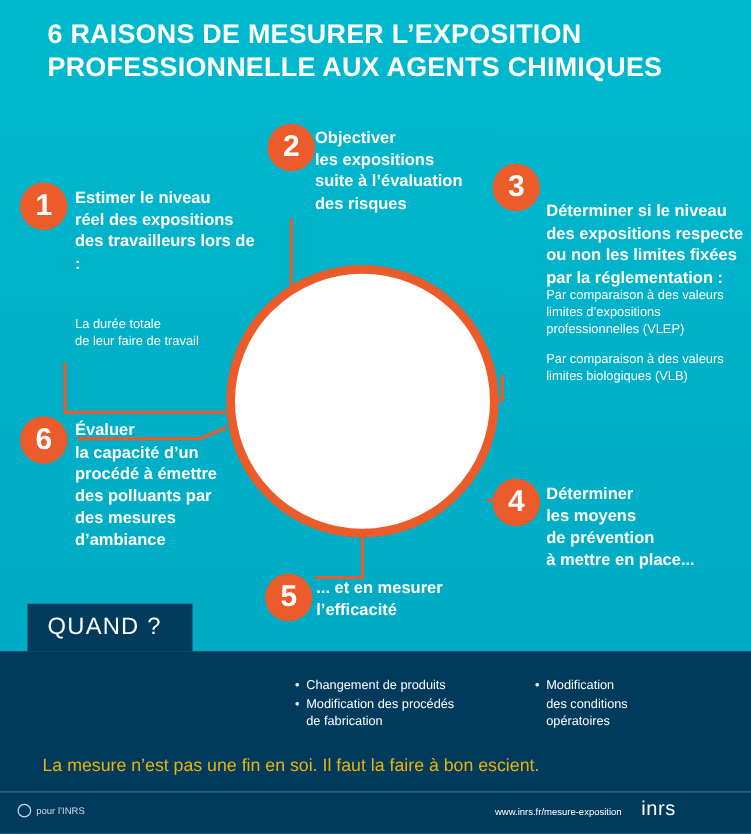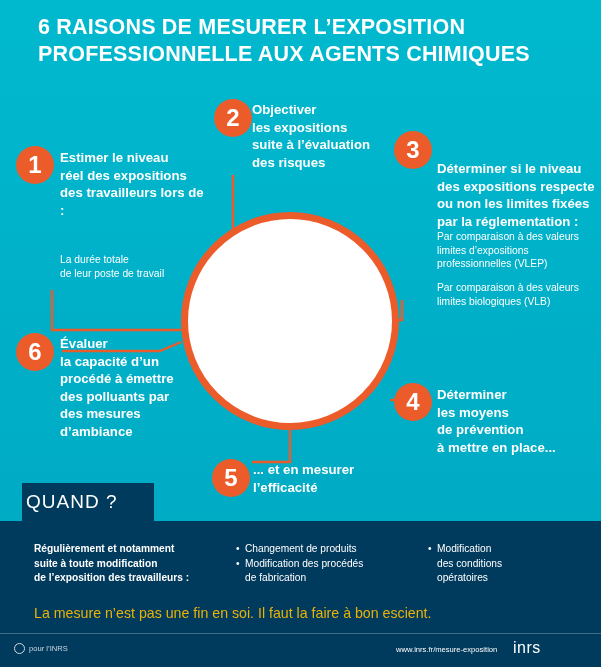--- a/index.html
+++ b/index.html
@@ -101,21 +101,21 @@
     width: 132px;
     height: 38px;
     background: #003a5d;
     z-index: 7;
   }
   .quand-tab .label {
     color: #ffffff;
     font-size: 19px;
     letter-spacing: 1px;
     line-height: 38px;
-    padding-left: 4px;
+    padding-left: 16px;
     font-weight: normal;
   }
   .bottom-panel {
     position: absolute;
     left: 0;
     top: 521px;
     width: 601px;
     height: 146px;
     background: #003a5d;
     z-index: 5;
@@ -273,21 +273,21 @@
         <rect x="133" y="120" width="10" height="26" rx="3" fill="#ec5c2b"></rect>
       </g>
     </svg>
   </div>
 
   <div class="num" style="left:16px; top:146px;">1</div>
   <div class="item-title" style="left:60px; top:149px; width:150px; white-space:pre-line;">Estimer le niveau
 réel des expositions
 des travailleurs lors de :</div>
   <div class="item-sub" style="left:60px; top:253px; width:160px; white-space:pre-line;">La durée totale
-de leur poste de travail</div>
+de leur faire de travail</div>
 
   <div class="num" style="left:214px; top:99px;">2</div>
   <div class="item-title" style="left:252px; top:101px; width:140px; white-space:pre-line;">Objectiver
 les expositions
 suite à l’évaluation
 des risques</div>
 
   <div class="num" style="left:394px; top:131px;">3</div>
   <div class="item-title" style="left:437px; top:134px; width:160px; white-space:pre-line;margin-top:26px;">Déterminer si le niveau
 des expositions respecte
@@ -315,23 +315,20 @@
 procédé à émettre
 des polluants par
 des mesures
 d’ambiance</div>
 
   <div class="quand-tab">
     <div class="label">QUAND ?</div>
   </div>
 
   <div class="bottom-panel">
-    <div class="bottom-col col1" style="white-space:pre-line;">Régulièrement et notamment
-suite à toute modification
-de l’exposition des travailleurs :</div>
 
     <div class="bottom-col col2">
       <span class="bullet-row" style="white-space:pre-line;">Changement de produits</span>
       <span class="bullet-row" style="white-space:pre-line;">Modification des procédés
 de fabrication</span>
     </div>
 
     <div class="bottom-col col3">
       <span class="bullet-row" style="white-space:pre-line;">Modification
 des conditions

